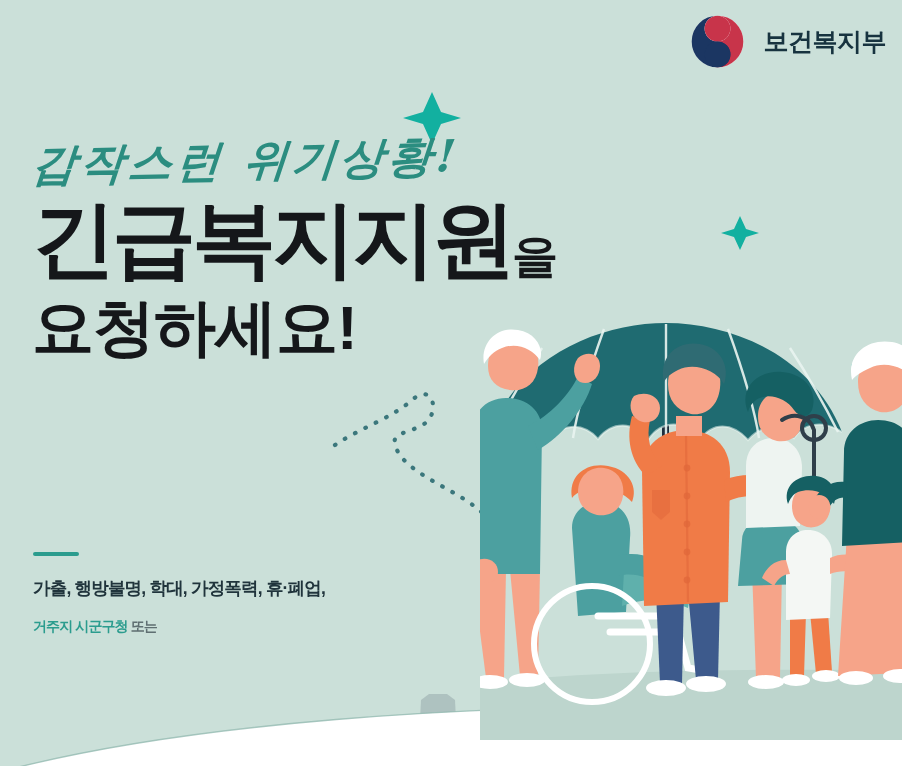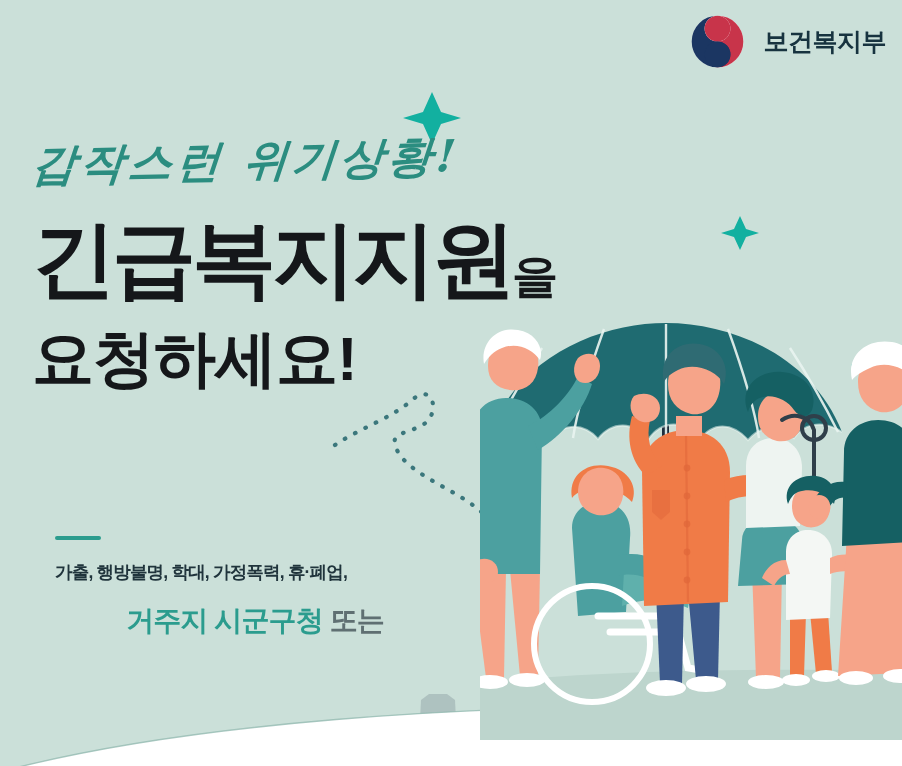--- a/index.html
+++ b/index.html
@@ -40,63 +40,62 @@
     font-style:italic;
     color:#2b8d80;
     letter-spacing:4px;
     line-height:1.15;
     transform:skewX(-6deg) rotate(-1.2deg);
     transform-origin:left center;
     white-space:nowrap;
   }
 
   #title-line1 {
-    margin-top:26px;
+    margin-top:6px;
     font-size:84px;
     font-weight:700;
     color:#15171a;
     letter-spacing:-4px;
     line-height:1.02;
     white-space:nowrap;
   }
   #title-line1 .suffix { font-size:46px; letter-spacing:-2px; vertical-align:-4px; }
 
   #title-line2 {
-    margin-top:24px;
+    margin-top:13px;
     font-size:62px;
     font-weight:700;
     color:#15171a;
     letter-spacing:-1px;
     line-height:1.05;
     white-space:nowrap;
   }
 
   
-  #info-block { position:absolute; left:33px; top:536px; width:400px;margin-left:22px; }
+  #info-block { position:absolute; left:33px; top:552px; width:400px; }
   #divider-rule {
     width:46px; height:4px; background:#2b9c8e;
     border-radius:2px; margin-bottom:18px;
   }
   .body-line {
     font-size:17.5px;
     font-weight:600;
     color:#20343c;
     letter-spacing:-0.8px;
     line-height:1.62;
     white-space:nowrap;
   }
   #contact-block { margin-top:14px; }
   .contact-line {
-    font-size:28px;
+    font-size:14px;
     letter-spacing:-0.9px;
     line-height:1.48;
     white-space:nowrap;
     color:#5f6f72;
     font-weight:600;
-    text-align:center;
   }
   .contact-line .hl { color:#2b9c8e; font-weight:700; }
 
   
   #illustration { position:absolute; left:480px; top:320px; width:430px; height:430px; }
   #illustration svg { display:block; width:430px; height:430px; }
 </style>
 </head>
 <body>
 

